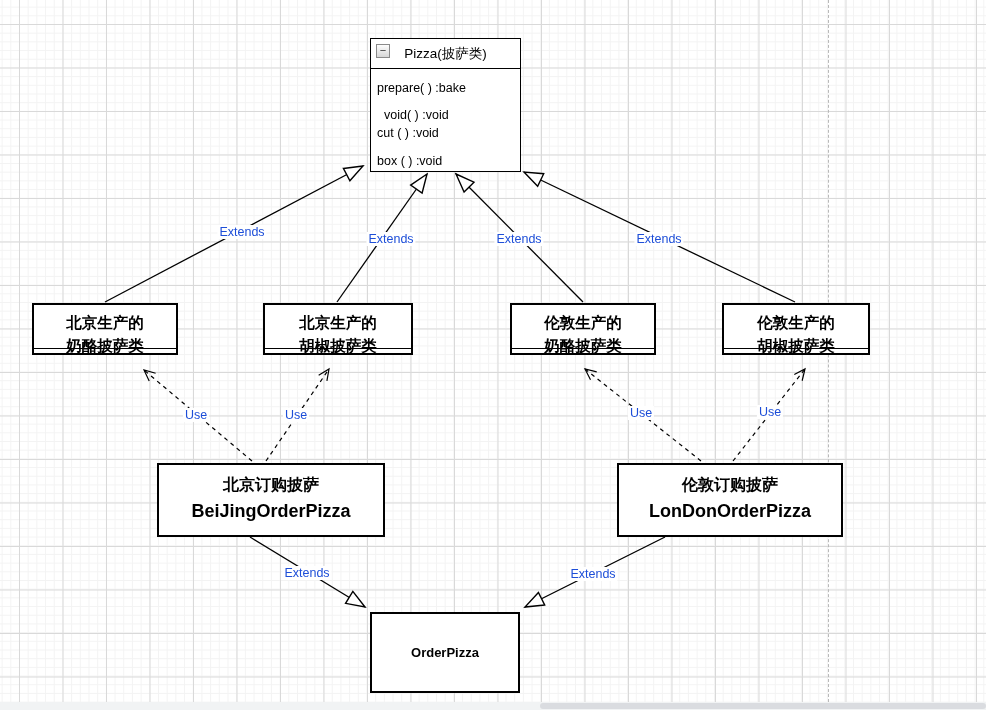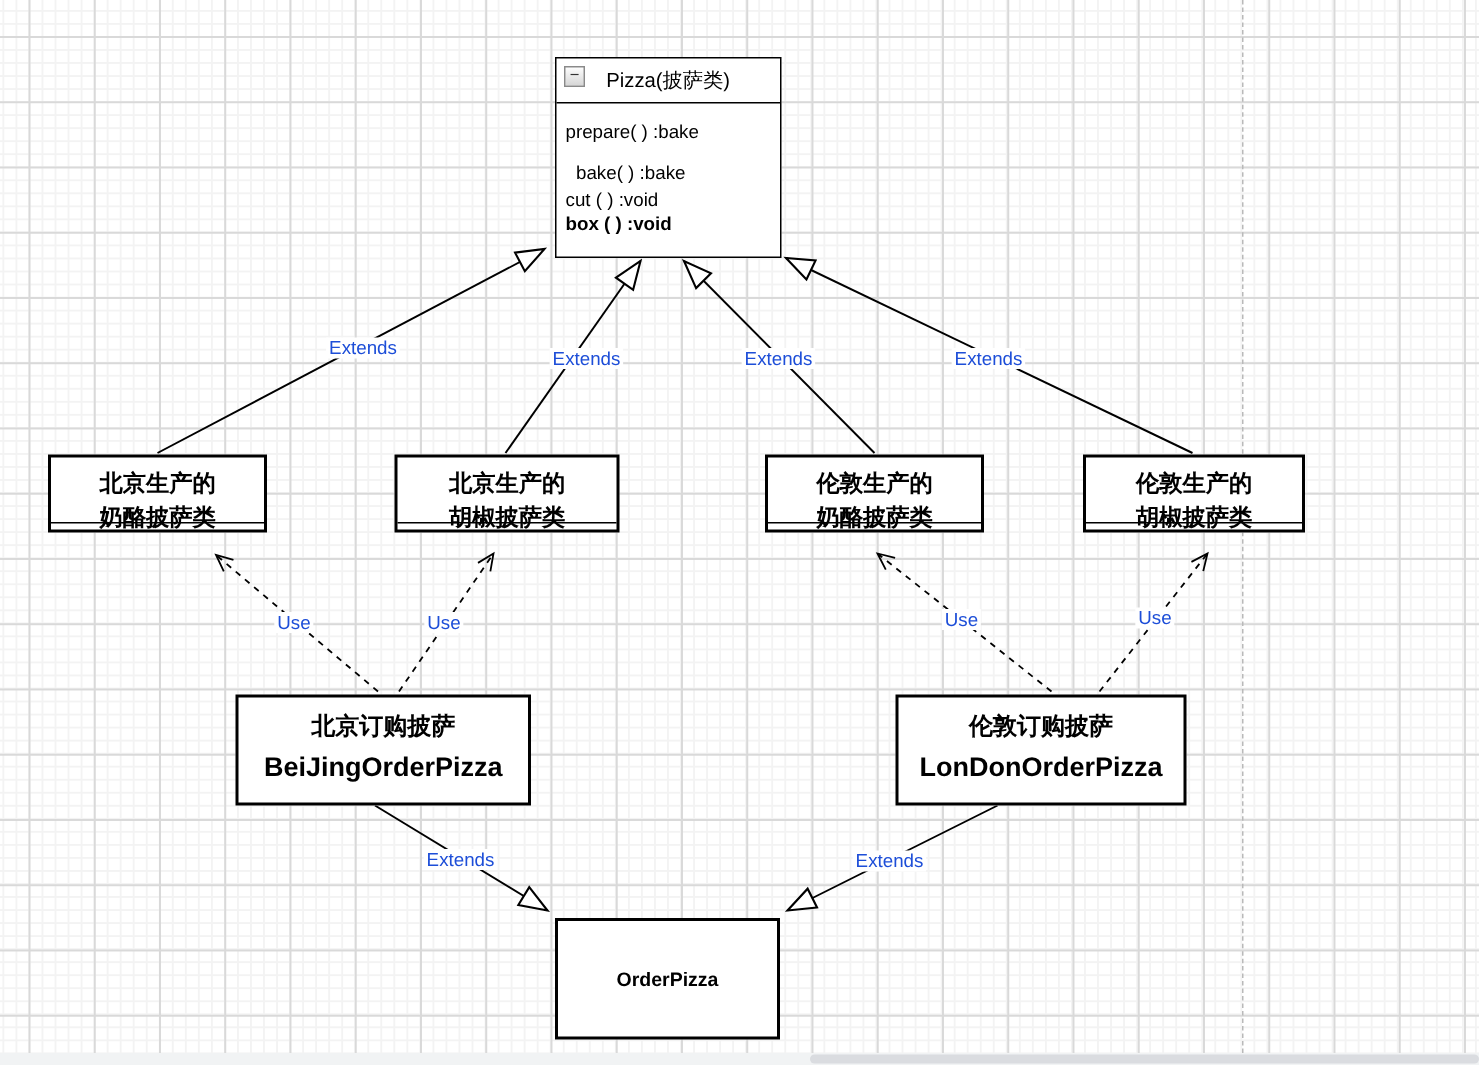--- a/index.html
+++ b/index.html
@@ -42,36 +42,36 @@
     border:1px solid #8a8a8a;box-sizing:border-box;
     background:linear-gradient(#fdfdfd,#d6d6d6);
     font-size:11px;line-height:11px;color:#333;text-align:center;
     cursor:pointer;
   }
   .methods{padding:4px 0 0 6px;text-align:left;font-size:12.5px;}
   .methods .m{line-height:16px;}
   .m0{margin-top:7px;}
   .m1{margin-top:11px;padding-left:7px;}
   .m2{margin-top:2px;}
-  .m3{margin-top:0;font-weight:bold;}
+  .m3{margin-top:12px;}
 
   
   .factory{height:52px;font-weight:bold;font-size:15.5px;line-height:23px;padding-top:6px;}
   .factory .sep{position:absolute;left:0;right:0;bottom:4px;border-top:1px solid #000;}
   .f0{left:32px; top:303px;width:146px;}
   .f1{left:263px;top:303px;width:150px;}
   .f2{left:510px;top:303px;width:146px;}
   .f3{left:722px;top:303px;width:148px;}
 
   
   .orderer{height:74px;font-weight:bold;padding-top:8px;}
   .orderer .l1{font-size:16px;line-height:24px;}
   .orderer .l2{font-size:18px;line-height:28px;}
-  .o0{left:157px;top:463px;width:197px;}
-  .o1{left:597px;top:463px;width:194px;}
+  .o0{left:157px;top:463px;width:228px;}
+  .o1{left:617px;top:463px;width:226px;}
 
   
   .base{left:370px;top:612px;width:150px;height:81px;
     display:flex;align-items:center;justify-content:center;
     font-weight:bold;font-size:13px;}
 
   .edge-label{
     position:absolute;transform:translate(-50%,-50%);
     background:#fff;padding:0 2px;font-size:12.5px;color:#1d4ed8;
     white-space:nowrap;
@@ -113,21 +113,21 @@
     <line class="dashed" x1="733" y1="461" x2="805" y2="369" marker-end="url(#openv)"></line>
   </svg>
 
   <div class="node pizza">
     <div class="titlebar">
       <span class="collapse">−</span>
       <span>Pizza(披萨类)</span>
     </div>
     <div class="methods">
       <div class="m m0">prepare( ) :bake</div>
-      <div class="m m1">bake( ) :bake</div>
+      <div class="m m1">void( ) :void</div>
       <div class="m m2">cut ( ) :void</div>
       <div class="m m3">box ( ) :void</div>
     </div>
   </div>
 
   <div class="node factory f0">
     <div>北京生产的</div>
     <div>奶酪披萨类</div>
     <div class="sep"></div>
   </div>

